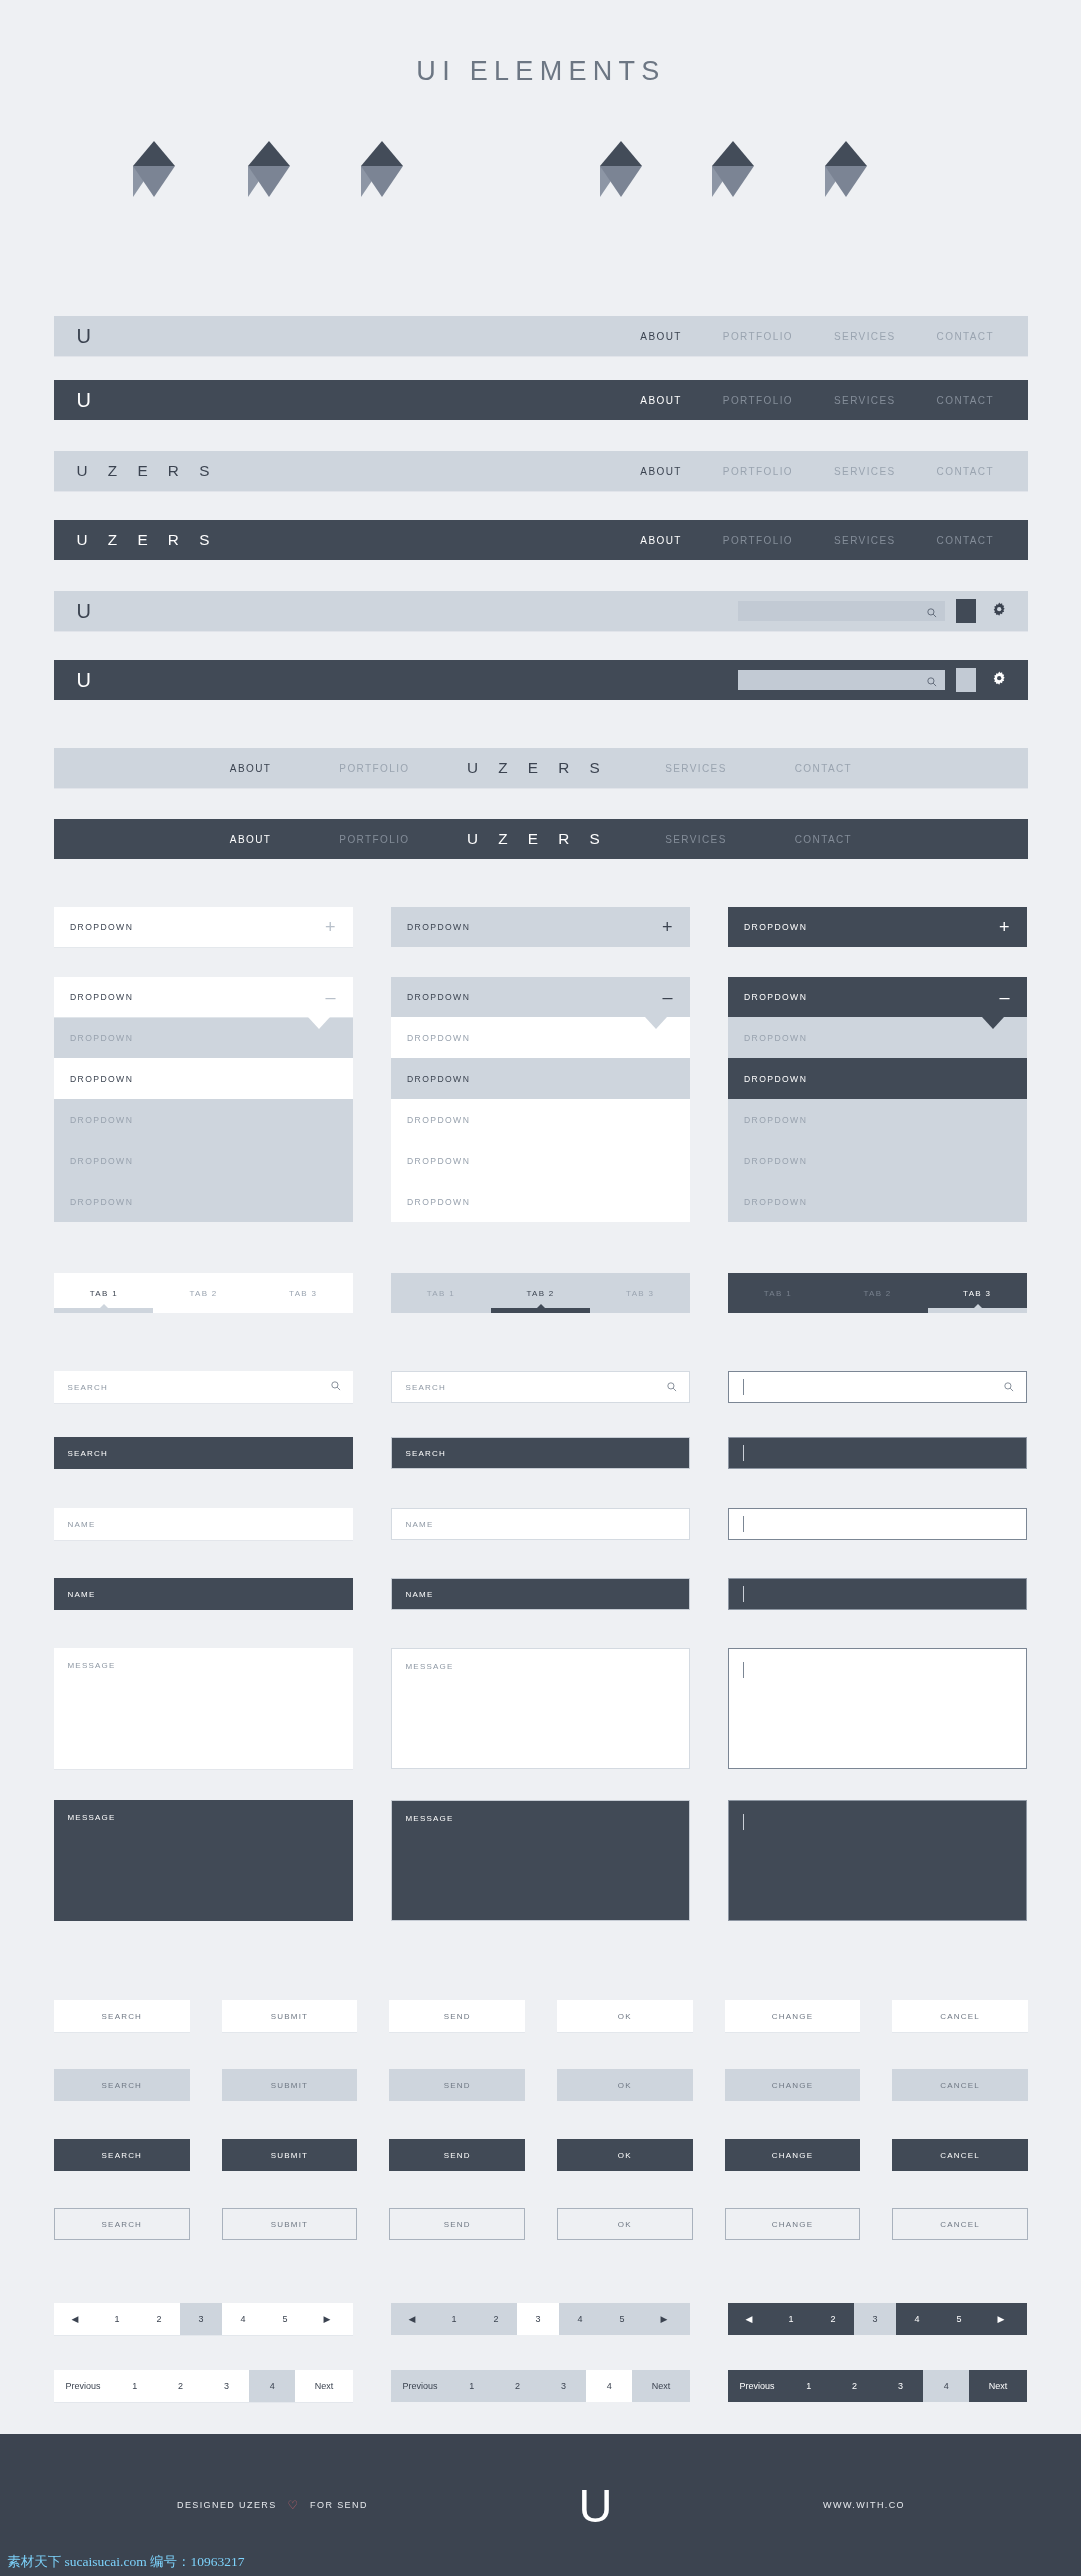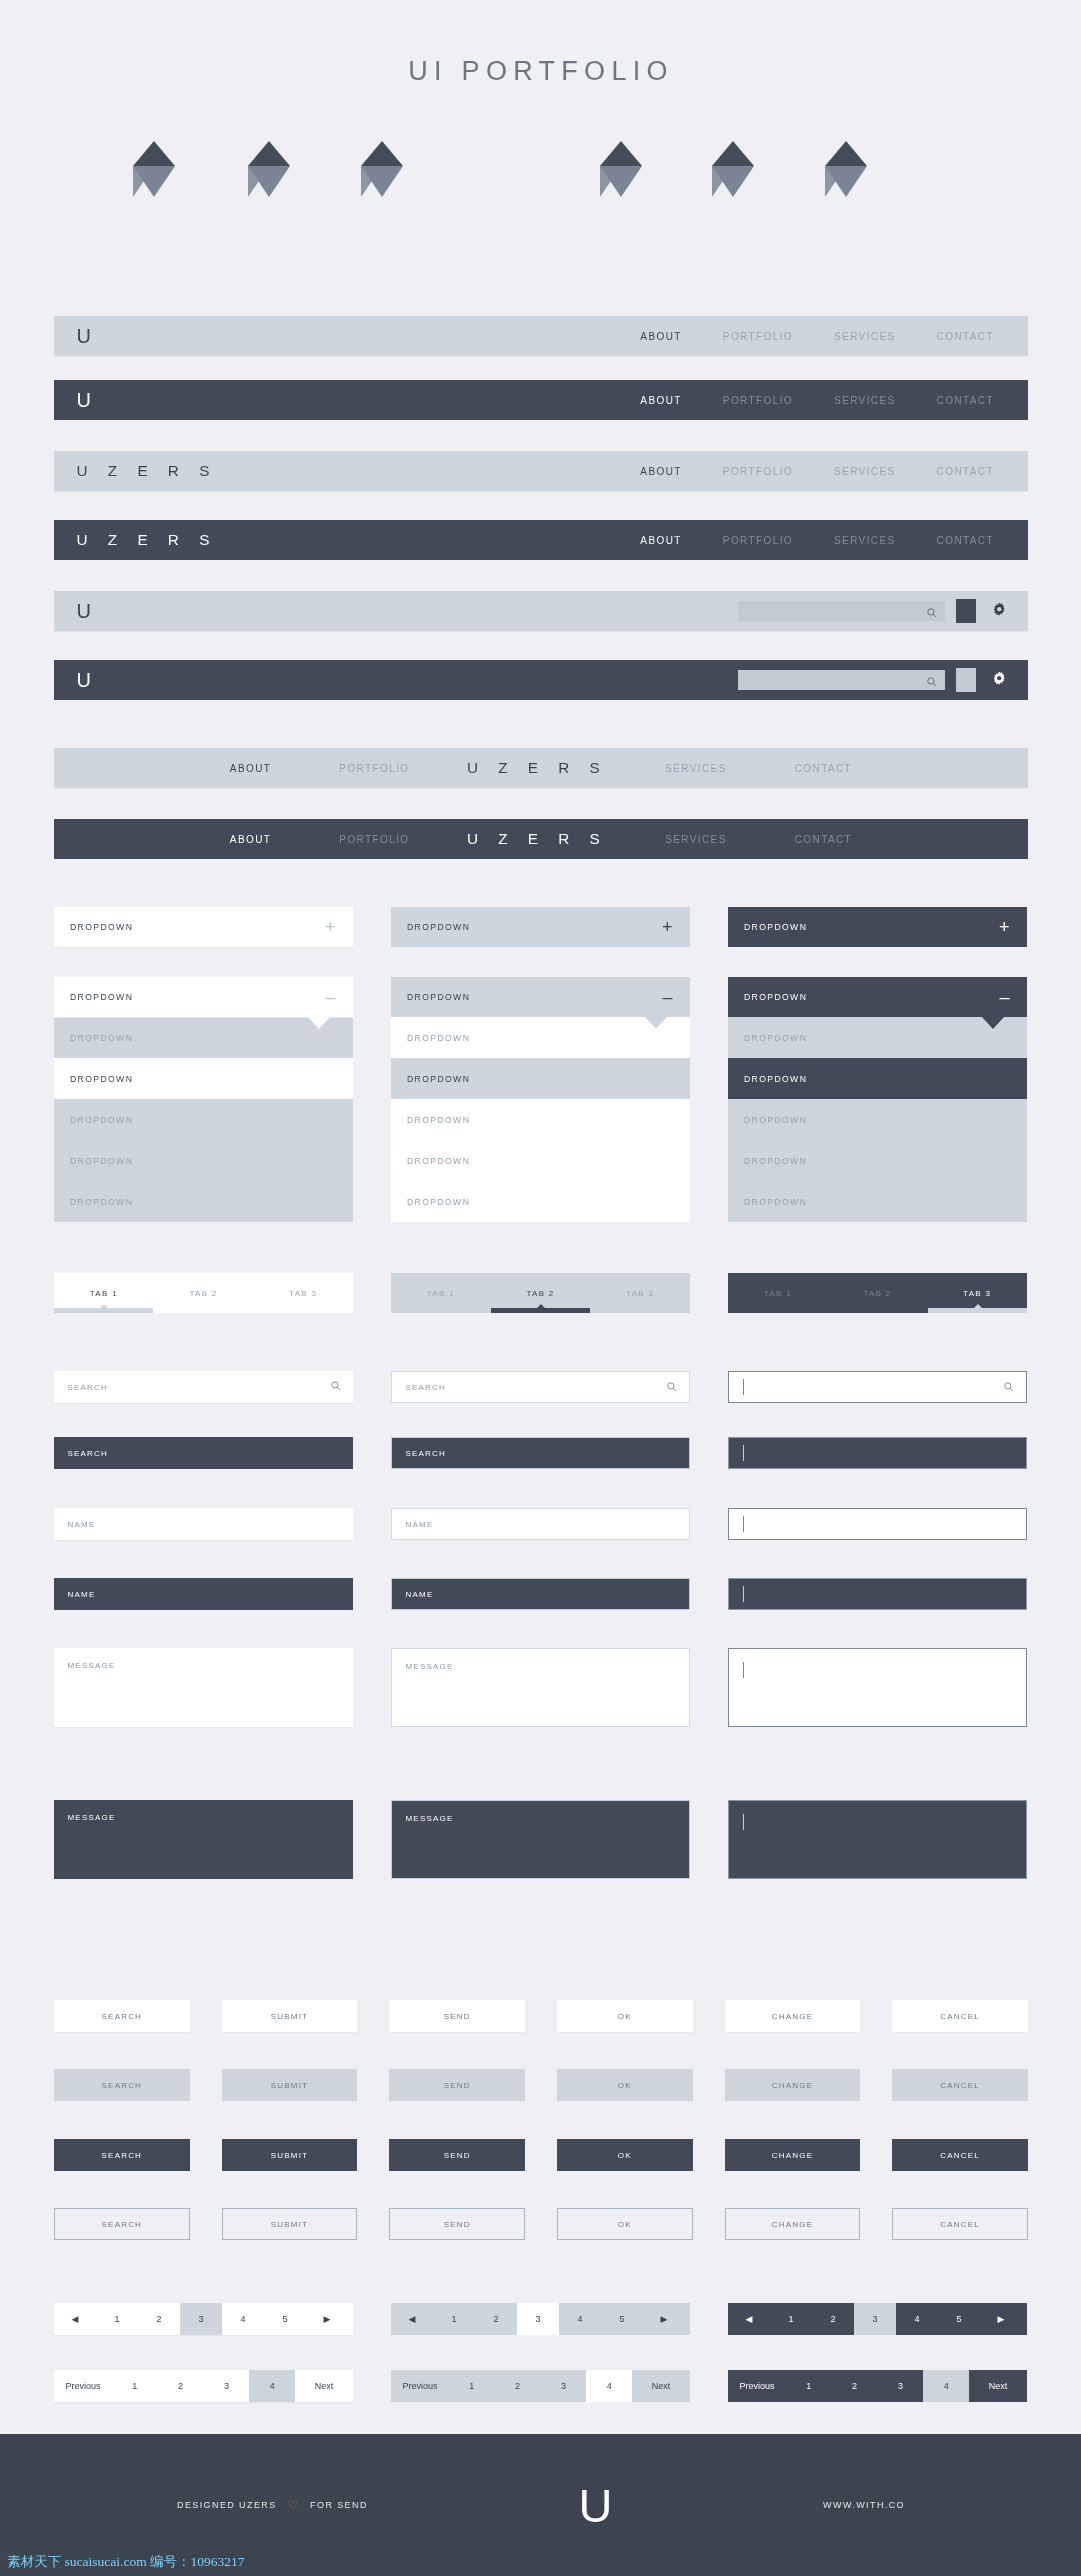--- a/index.html
+++ b/index.html
@@ -171,21 +171,21 @@
     border-left:9px solid transparent; border-right:9px solid transparent; }
   .tabbar.light .tab-arrow{ border-bottom:9px solid #ced5dd; left:41px; }
   .tabbar.mid  .tab-arrow{ border-bottom:9px solid #414a56; left:141px; }
   .tabbar.dark .tab-arrow{ border-bottom:9px solid #ced5dd; left:241px; }
 
   
   .fld{
     height:32px; display:flex; align-items:center; padding:0 13.5px;
     font-size:8px; letter-spacing:1.2px; position:relative;
   }
-  .fld.tall{ height:79px; align-items:flex-start; padding-top:12.6px; }
+  .fld.tall{ height:121px; align-items:flex-start; padding-top:12.6px; }
   .fld-w{ background:#ffffff; color:#8d97a3; box-shadow:0 0.9px 0 #e1e5ea; }
   .fld-wb{ background:#ffffff; color:#8d97a3; border:0.9px solid #d4dae1; }
   .fld-d{ background:#414a56; color:#ffffff; }
   .fld-db{ background:#414a56; color:#ffffff; border:0.9px solid #c6ccd4; }
   .fld-focus{ background:#ffffff; border:0.9px solid #7b8694; color:#8d97a3; }
   .fld-focus-d{ background:#414a56; border:0.9px solid #8d96a2; color:#fff; }
   .caret{ display:inline-block; width:0.9px; height:16px; background:#7b8694; }
   .caret.lt{ background:#c9ced6; }
   .fld .mag{ position:absolute; right:11.7px; top:10px; }
 
@@ -234,21 +234,21 @@
     position:absolute; left:7.2px; bottom:5.4px; font-size:13.5px;
     color:#7dd3fc; font-family:"Liberation Serif", serif;
   }
 </style>
 </head>
 <body>
 
 <div class="page">
 
   <div class="title-wrap">
-    <div class="title">UI PORTFOLIO</div>
+    <div class="title">UI ELEMENTS</div>
   </div>
 
   <div class="diamonds" id="diamondRow">
       <div class="dia" style="left: 133px;">
         <span class="top"></span>
         <span class="botL"></span>
         <span class="bot" style="border-top-color:#7b8494"></span>
       </div>
       <div class="dia" style="left: 248px;">
         <span class="top"></span>

